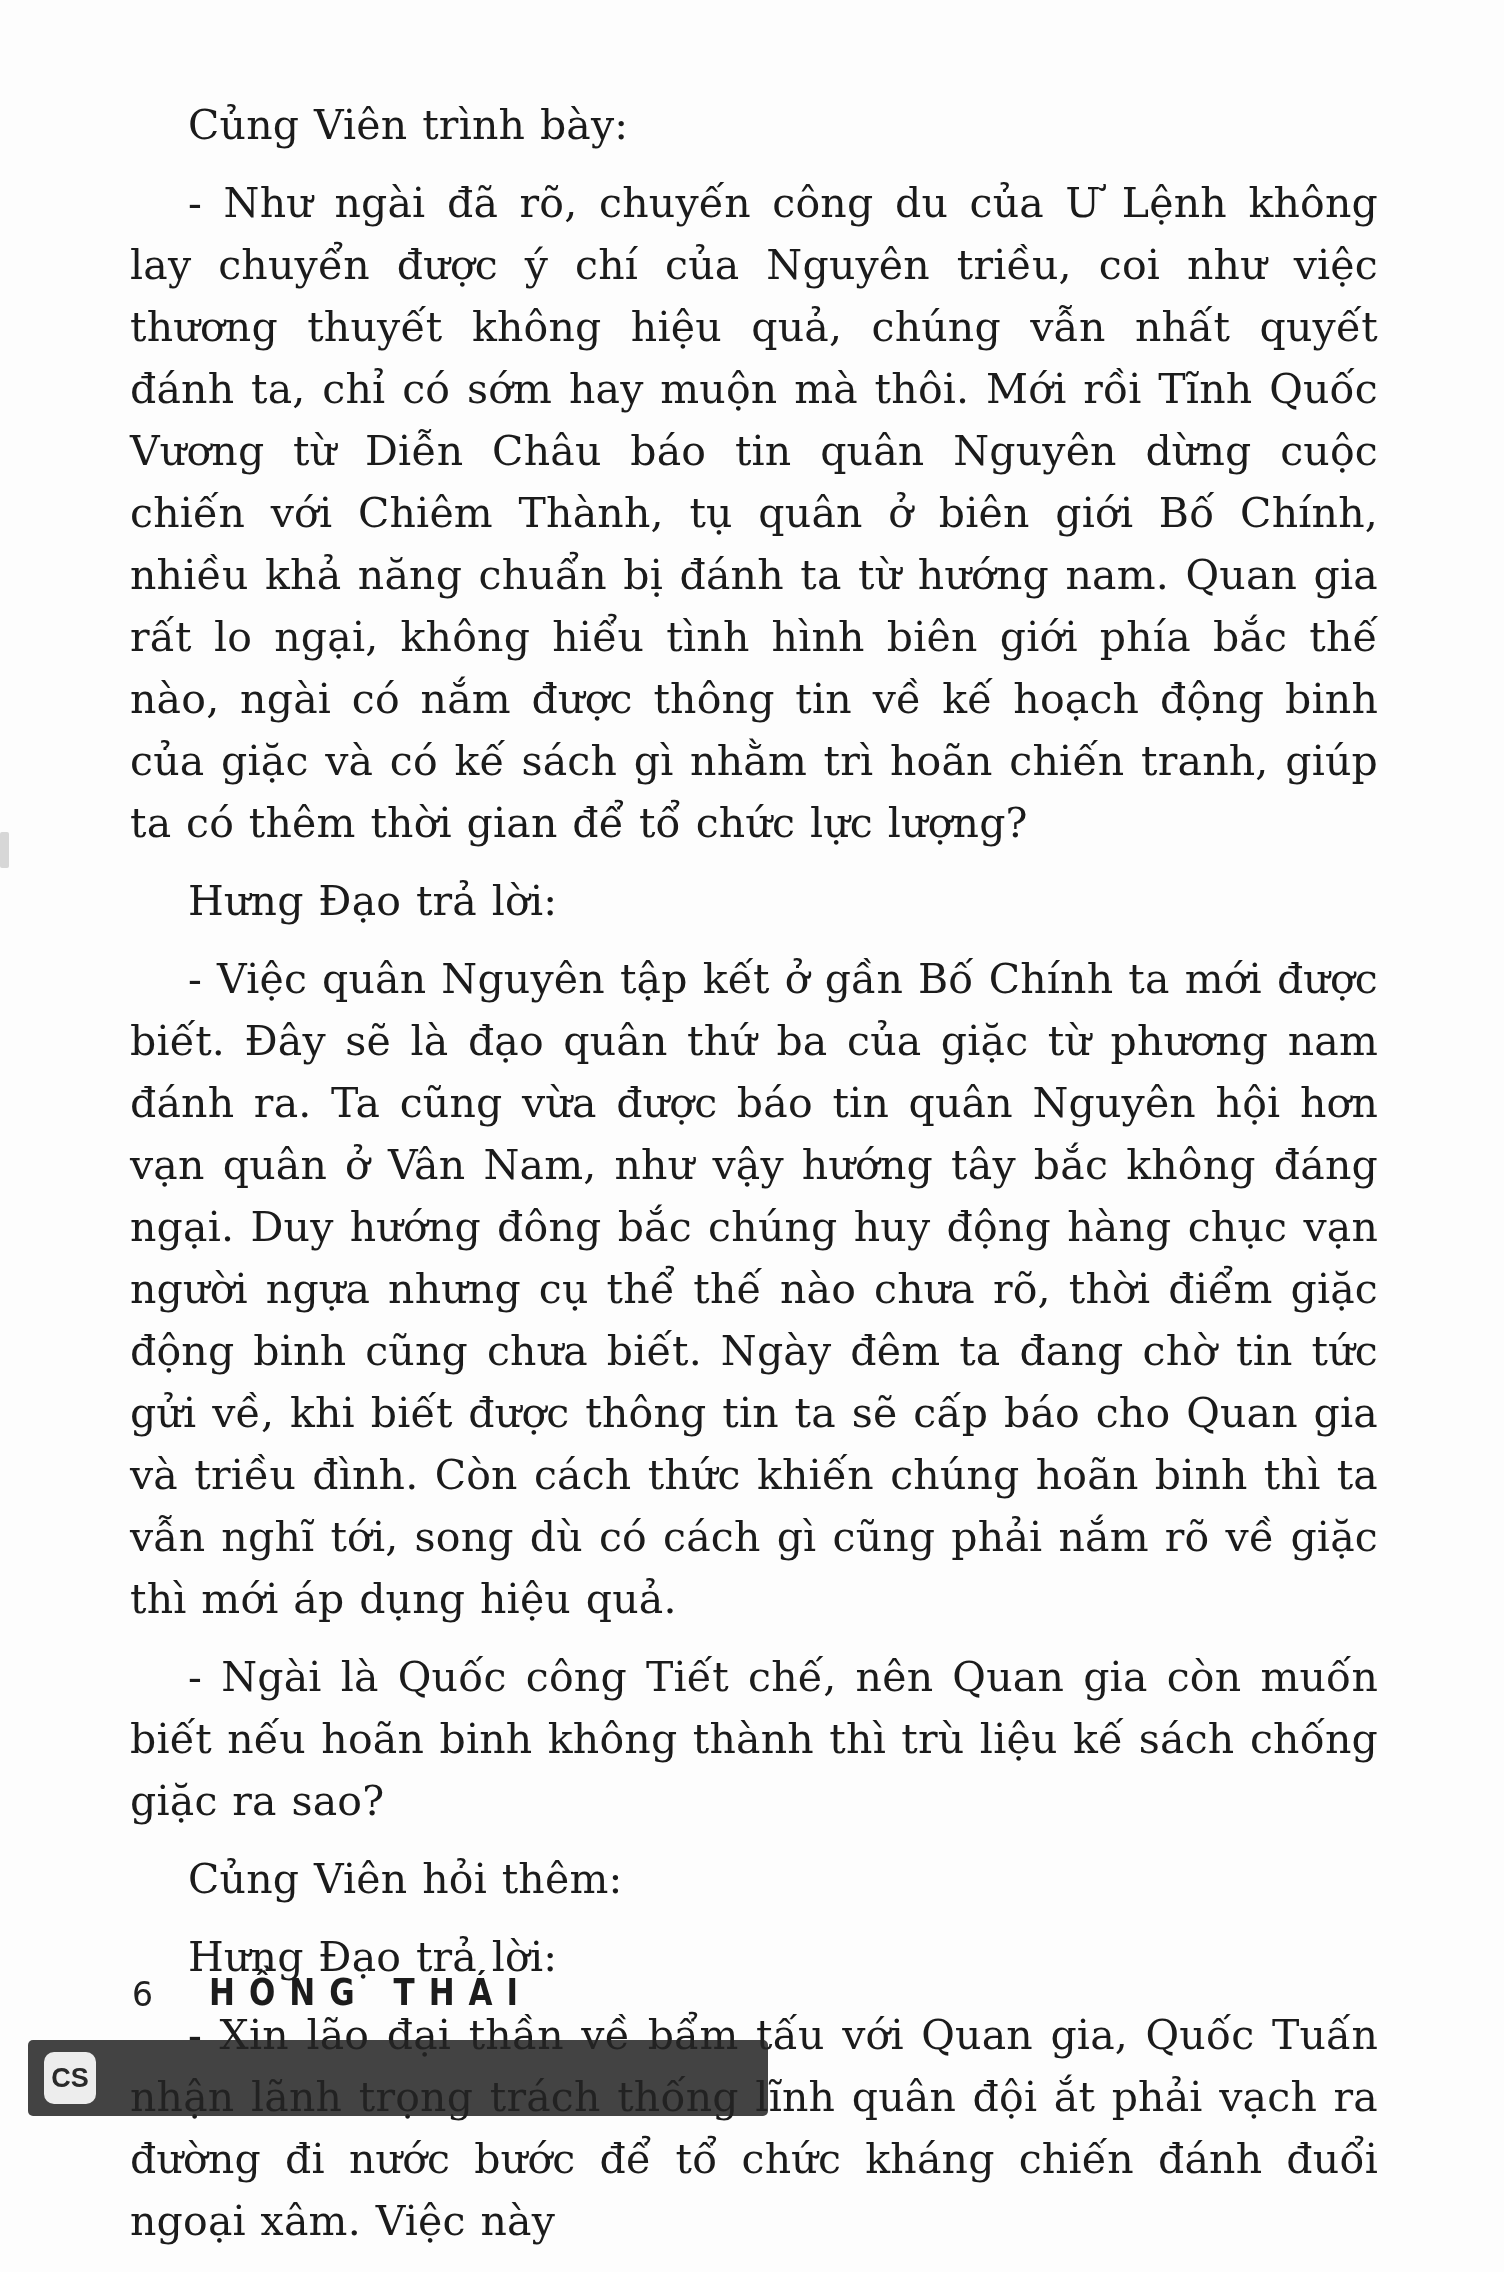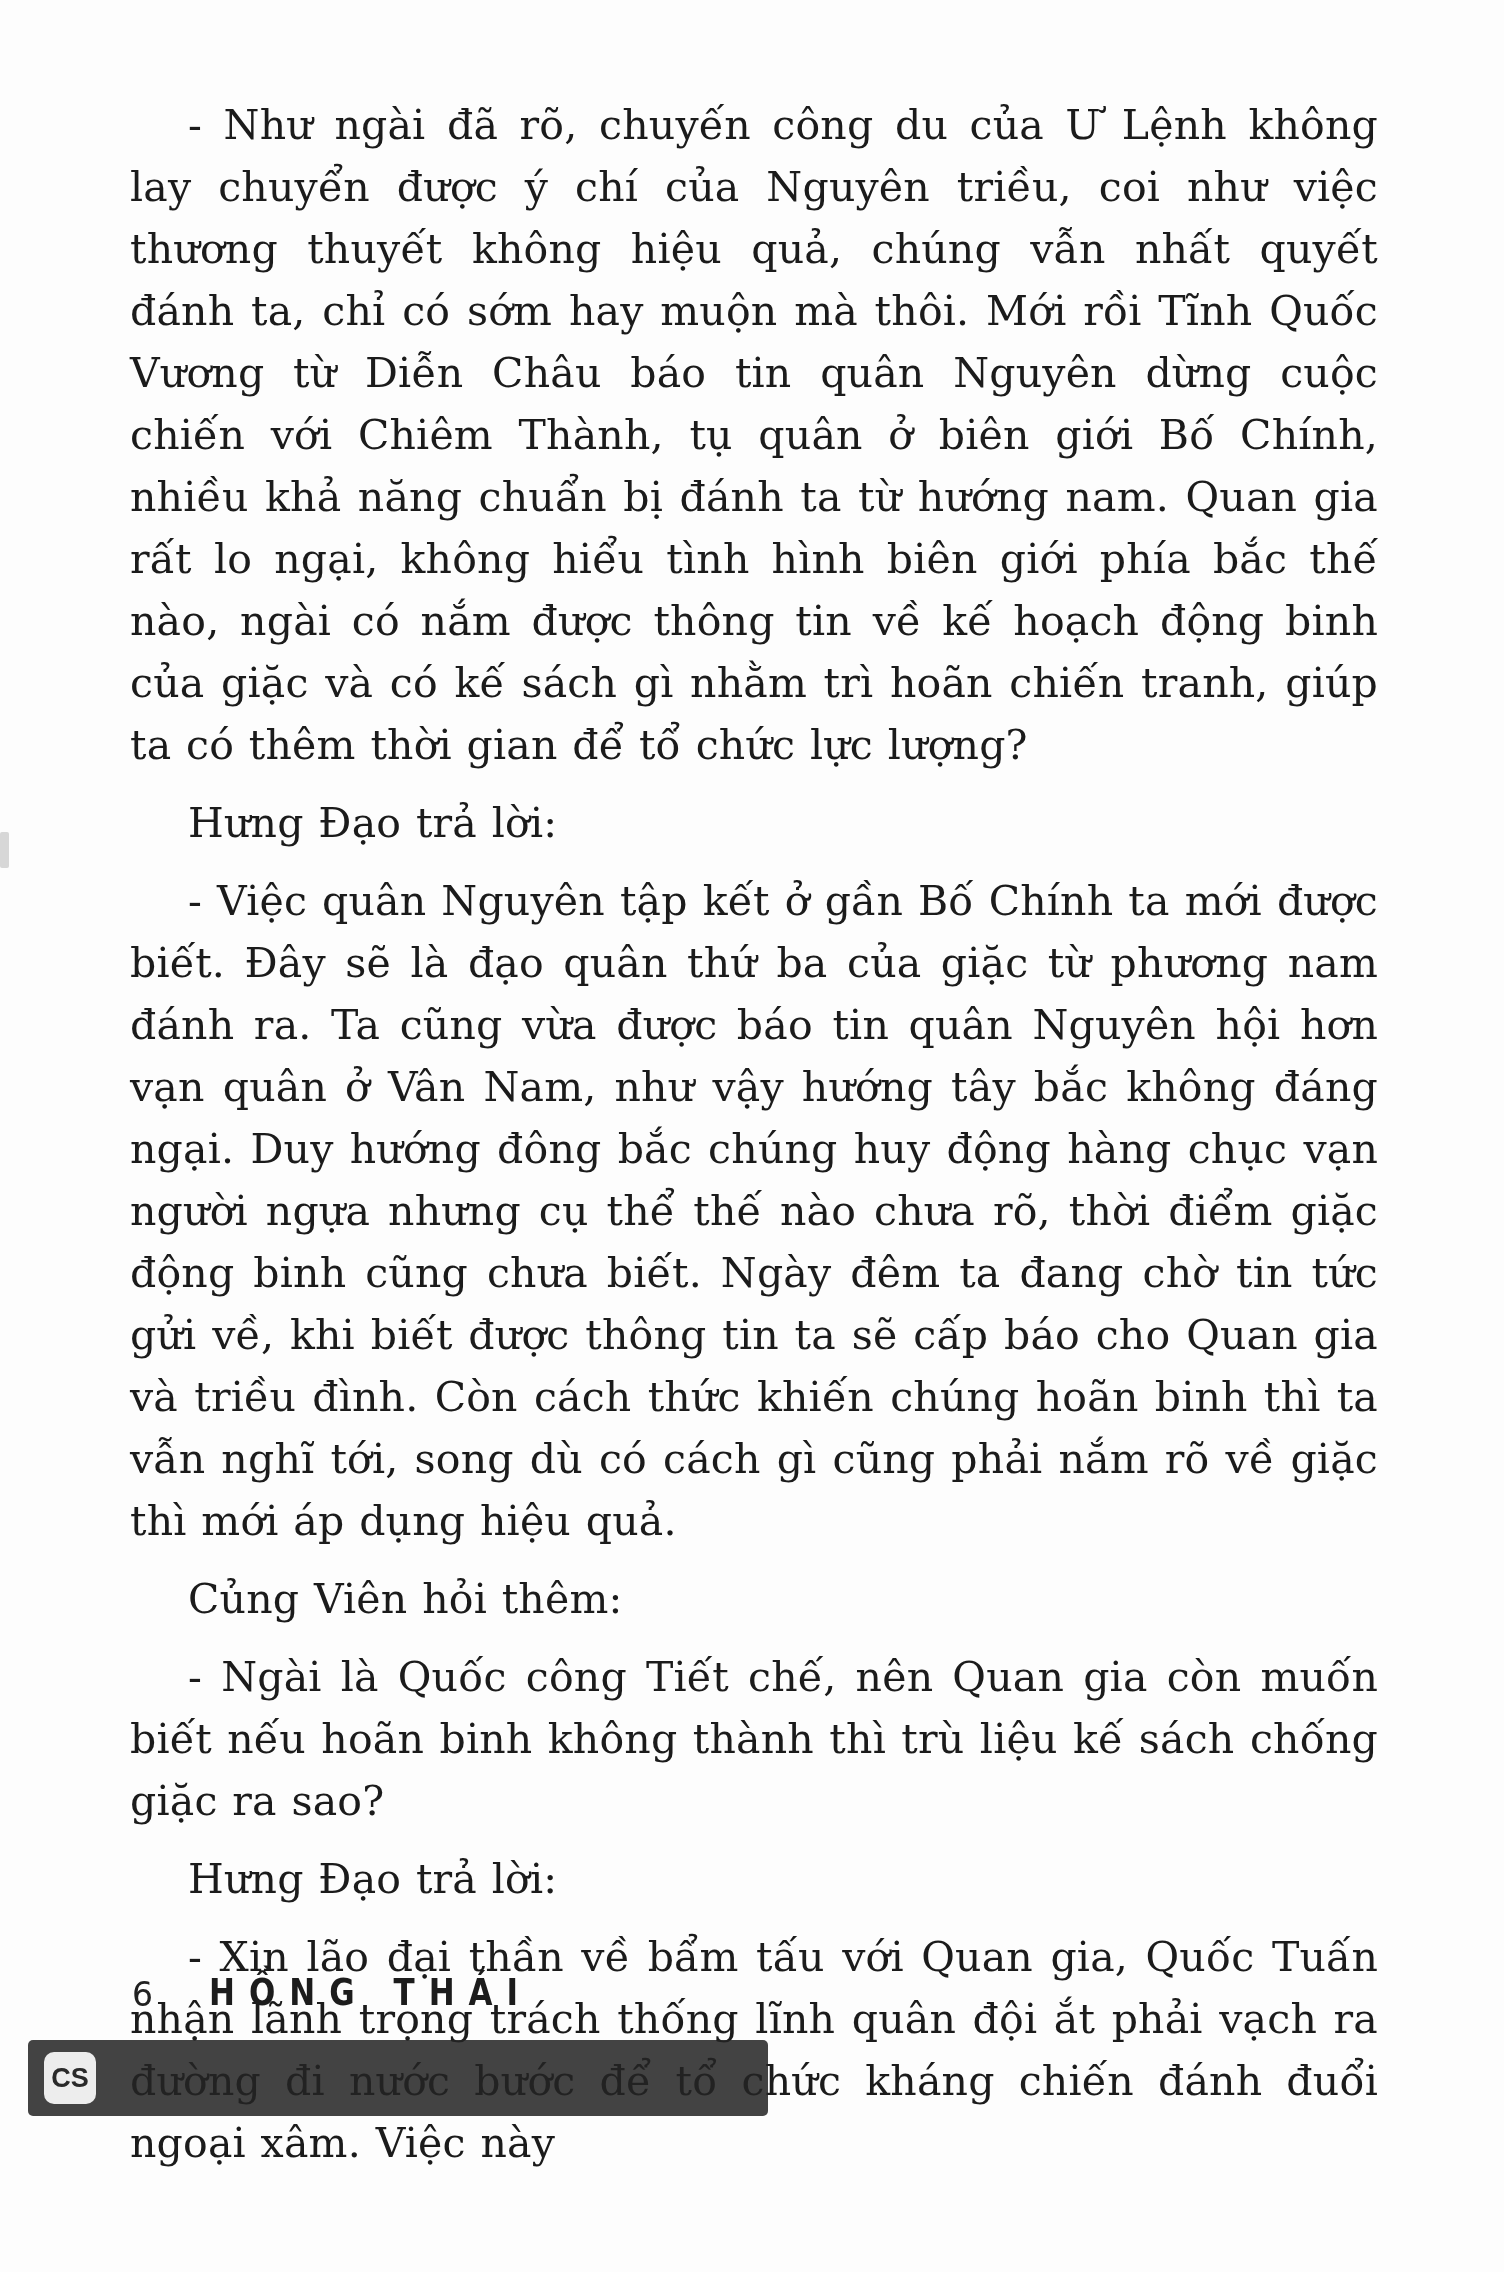--- a/index.html
+++ b/index.html
@@ -51,25 +51,26 @@
     background:#c9c9c9; opacity:.75; border-radius:2px;
   }
 </style>
 </head>
 <body>
 
 <div class="page">
 
   <div class="text-block">
 
+  <p class="para speaker">Củng Viên trình bày:</p>
       <p class="para dialogue">- Như ngài đã rõ, chuyến công du của Ư Lệnh không lay chuyển được ý chí của Nguyên triều, coi như việc thương thuyết không hiệu quả, chúng vẫn nhất quyết đánh ta, chỉ có sớm hay muộn mà thôi. Mới rồi Tĩnh Quốc Vương từ Diễn Châu báo tin quân Nguyên dừng cuộc chiến với Chiêm Thành, tụ quân ở biên giới Bố Chính, nhiều khả năng chuẩn bị đánh ta từ hướng nam. Quan gia rất lo ngại, không hiểu tình hình biên giới phía bắc thế nào, ngài có nắm được thông tin về kế hoạch động binh của giặc và có kế sách gì nhằm trì hoãn chiến tranh, giúp ta có thêm thời gian để tổ chức lực lượng?</p>
       <p class="para speaker">Hưng Đạo trả lời:</p>
       <p class="para dialogue">- Việc quân Nguyên tập kết ở gần Bố Chính ta mới được biết. Đây sẽ là đạo quân thứ ba của giặc từ phương nam đánh ra. Ta cũng vừa được báo tin quân Nguyên hội hơn vạn quân ở Vân Nam, như vậy hướng tây bắc không đáng ngại. Duy hướng đông bắc chúng huy động hàng chục vạn người ngựa nhưng cụ thể thế nào chưa rõ, thời điểm giặc động binh cũng chưa biết. Ngày đêm ta đang chờ tin tức gửi về, khi biết được thông tin ta sẽ cấp báo cho Quan gia và triều đình. Còn cách thức khiến chúng hoãn binh thì ta vẫn nghĩ tới, song dù có cách gì cũng phải nắm rõ về giặc thì mới áp dụng hiệu quả.</p>
+      <p class="para dialogue">- Ngài là Quốc công Tiết chế, nên Quan gia còn muốn biết nếu hoãn binh không thành thì trù liệu kế sách chống giặc ra sao?</p>
       <p class="para speaker">Củng Viên hỏi thêm:</p>
-      <p class="para dialogue">- Ngài là Quốc công Tiết chế, nên Quan gia còn muốn biết nếu hoãn binh không thành thì trù liệu kế sách chống giặc ra sao?</p>
       <p class="para speaker">Hưng Đạo trả lời:</p>
       <p class="para dialogue">- Xin lão đại thần về bẩm tấu với Quan gia, Quốc Tuấn nhận lãnh trọng trách thống lĩnh quân đội ắt phải vạch ra đường đi nước bước để tổ chức kháng chiến đánh đuổi ngoại xâm. Việc này</p>
     </div>
 
   <div class="smudge"></div>
 
   <div class="footer">
     <span class="page-num">6</span>
     <span class="author">HỒNG THÁI</span>
   </div>

